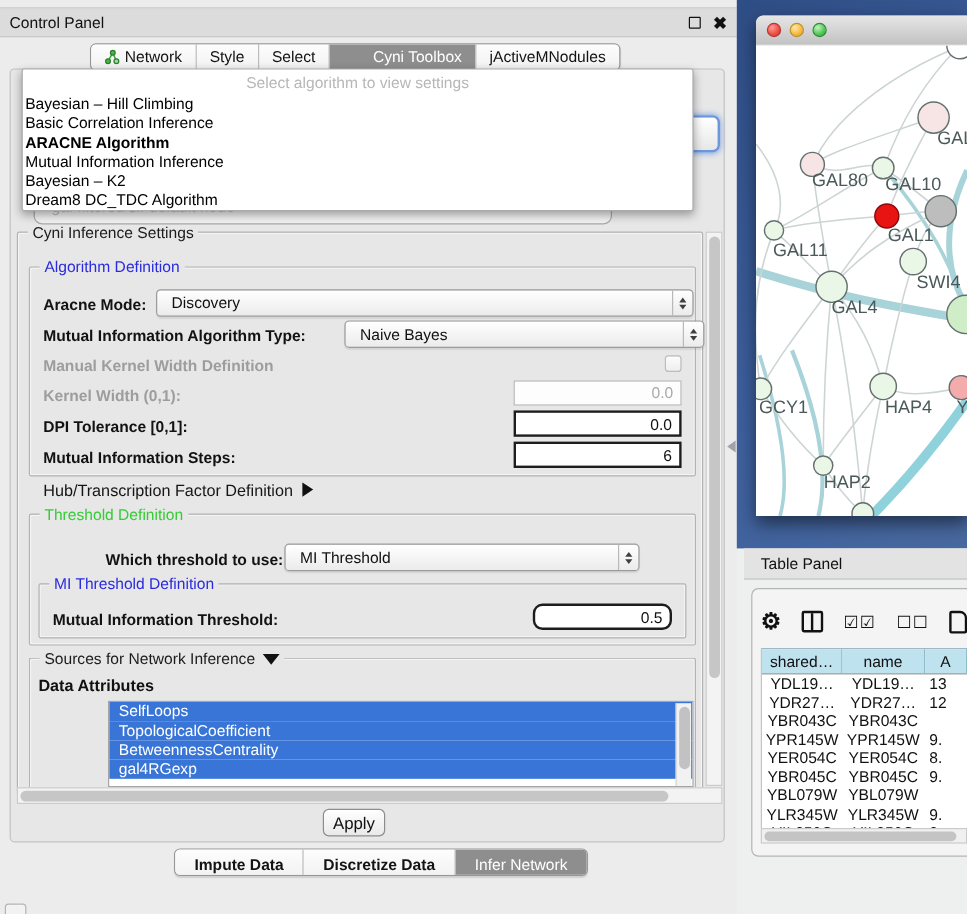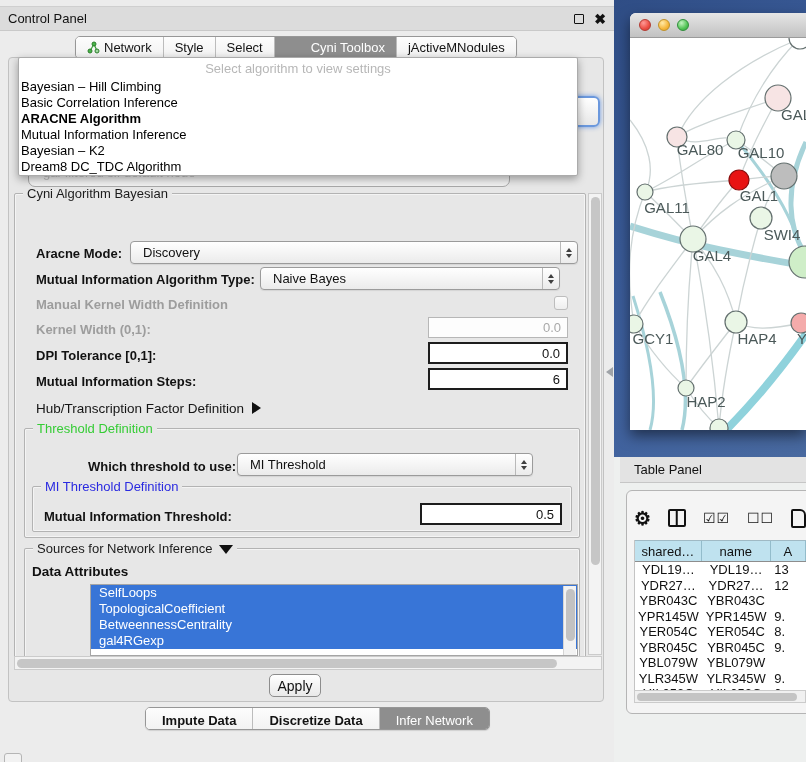--- a/index.html
+++ b/index.html
@@ -214,35 +214,38 @@
           <div class="dd-item">Bayesian – Hill Climbing</div>
           <div class="dd-item">Basic Correlation Inference</div>
           <div class="dd-item bold">ARACNE Algorithm</div>
           <div class="dd-item">Mutual Information Inference</div>
           <div class="dd-item">Bayesian – K2</div>
           <div class="dd-item">Dream8 DC_TDC Algorithm</div>
         </div>
     </div>
 
     <div id="g-settings" class="group">
-      <span class="group-title t-black">Cyni Algorithm Bayesian</span>
-    </div>
-
+      <span class="group-title t-black">Cyni Inference Settings</span>
+    </div>
+
+    <div id="g-algodef" class="group">
+      <span class="group-title t-blue">Algorithm Definition</span>
+    </div>
 
     <span class="flabel" style="left:36px; top:246px;">Aracne Mode:</span>
     <div class="combo" style="left:130px; top:241px; width:448px;">
       <span>Discovery</span>
       <span class="spin">
           <i class="arr-up"></i>
           <i class="arr-dn"></i>
         </span>
     </div>
 
     <span class="flabel" style="left:36px; top:272px;">Mutual Information Algorithm Type:</span>
-    <div class="combo" style="left:260px; top:267px; width:300px;">
+    <div class="combo" style="left:287px; top:267px; width:300px;">
       <span>Naive Bayes</span>
       <span class="spin">
           <i class="arr-up"></i>
           <i class="arr-dn"></i>
         </span>
     </div>
 
     <span class="flabel disabled" style="left:36px; top:297px;">Manual Kernel Width Definition</span>
     <span class="checkbox" style="left:554px; top:296px;"></span>
 
@@ -275,21 +278,21 @@
       <span class="spin">
           <i class="arr-up"></i>
           <i class="arr-dn"></i>
         </span>
     </div>
 
     <div id="g-mithresh" class="group">
       <span class="group-title t-blue">MI Threshold Definition</span>
     </div>
     <span class="flabel" style="left:44px; top:509px;">Mutual Information Threshold:</span>
-    <div class="num-input" style="left:420px; top:503px; width:142px; height:22px;">
+    <div class="num-input" style="left:444px; top:503px; width:116px; height:22px;border-radius:8px;">
       <span>0.5</span>
     </div>
 
     <div id="g-sources" class="group">
       <span class="group-title t-black"><span>Sources for Network Inference</span><span class="tri-down"></span></span>
     </div>
     <span id="attr-label">Data Attributes</span>
     <div id="attr-list">
       <div>
           <div class="attr-item selected">SelfLoops</div>

